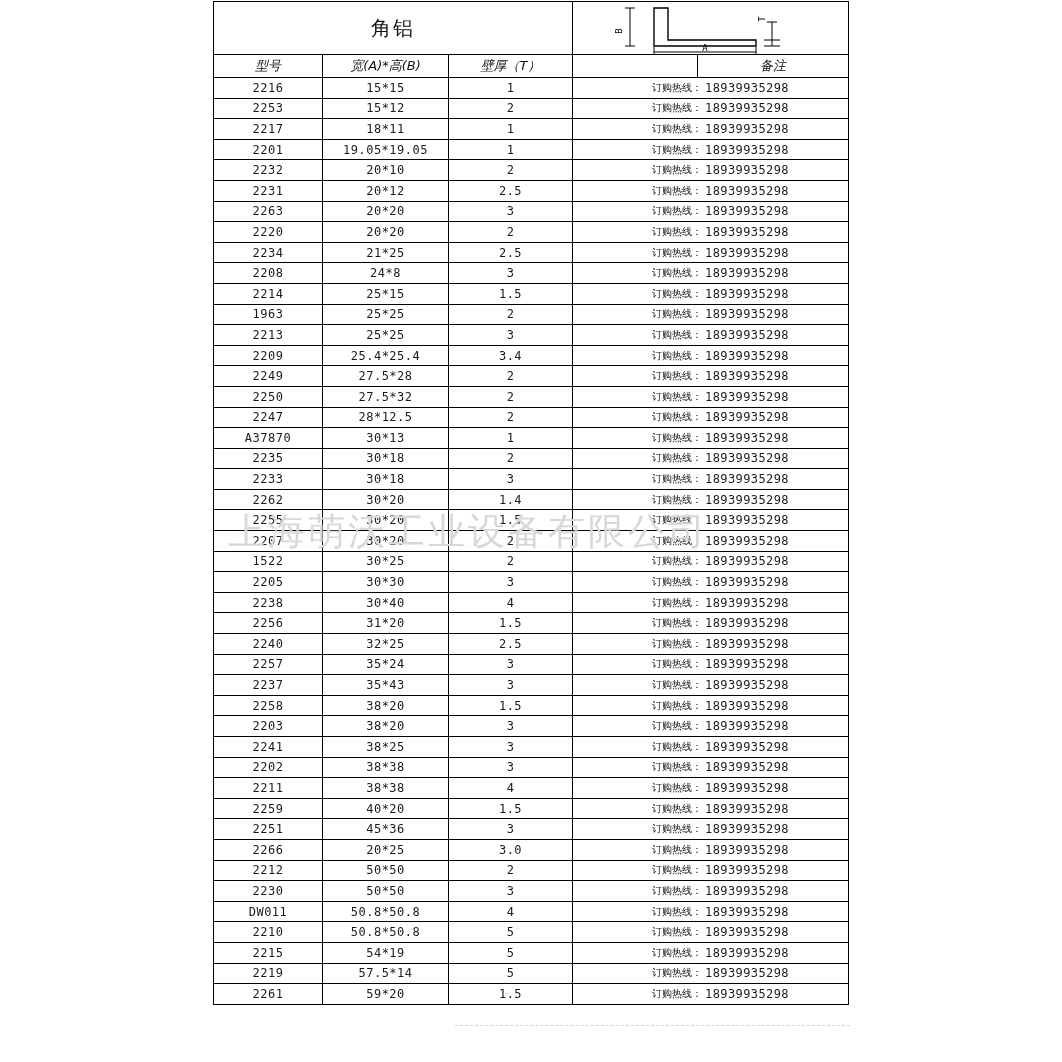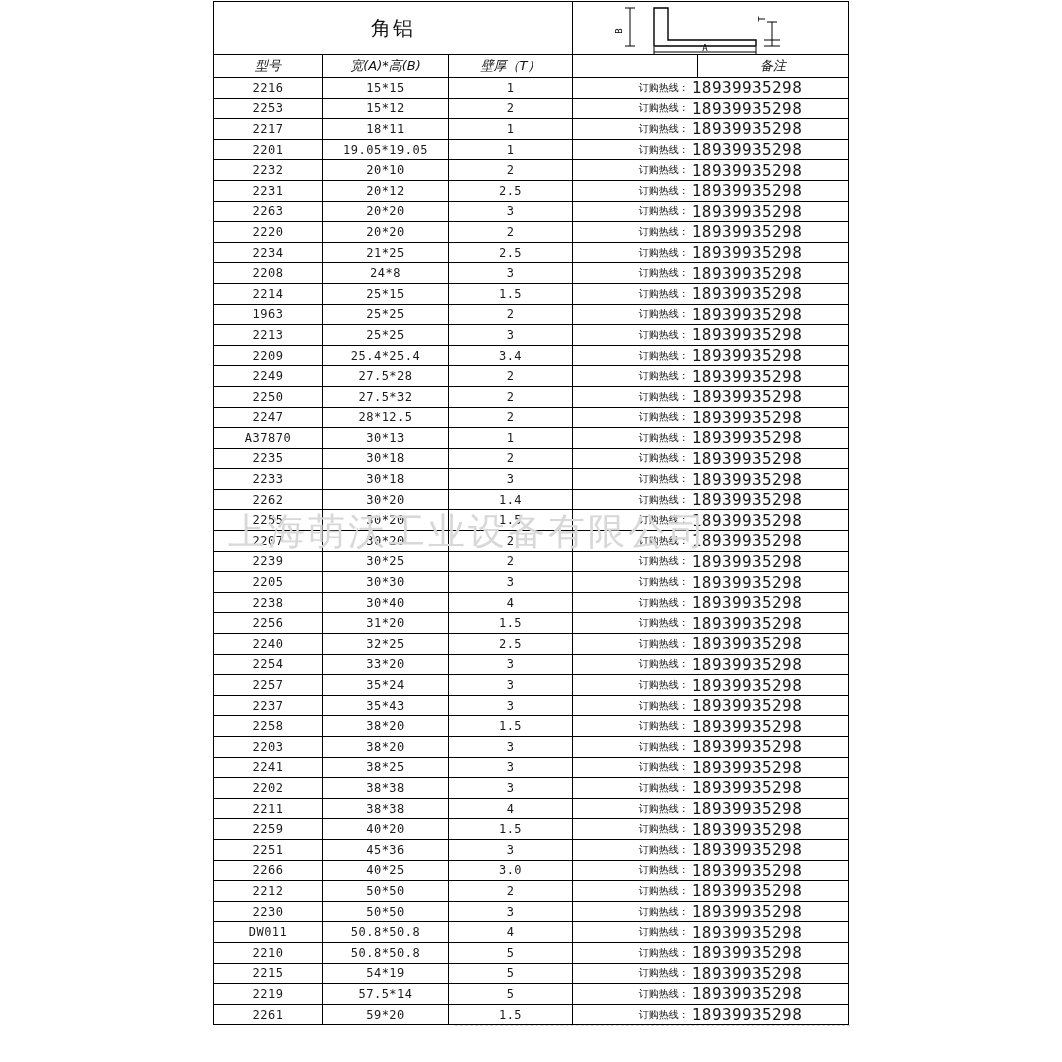--- a/index.html
+++ b/index.html
@@ -110,21 +110,21 @@
   td.note .note-label {
     font-family: "DejaVu Sans", "Liberation Sans", sans-serif;
     font-size: 10px;
     color: #111;
     letter-spacing: 0px;
     vertical-align: middle;
     margin-left: 20px;
   }
   td.note .note-phone {
     font-family: "DejaVu Sans Mono", "Liberation Mono", monospace;
-    font-size: 16px;
+    font-size: 12px;
     color: #1a1a1a;
     letter-spacing: 0.4px;
     vertical-align: middle;
     padding-left: 3px;
     margin-top: 37px;
   }
 </style>
 </head>
 <body>
 
@@ -309,21 +309,21 @@
           <td class="thk">1.5</td>
           <td class="note" colspan="2"><span class="note-label">订购热线：</span><span class="note-phone">18939935298</span></td>
         </tr>
         <tr>
           <td class="model">2207</td>
           <td class="size">30*20</td>
           <td class="thk">2</td>
           <td class="note" colspan="2"><span class="note-label">订购热线：</span><span class="note-phone">18939935298</span></td>
         </tr>
         <tr>
-          <td class="model">2239</td>
+          <td class="model">1522</td>
           <td class="size">30*25</td>
           <td class="thk">2</td>
           <td class="note" colspan="2"><span class="note-label">订购热线：</span><span class="note-phone">18939935298</span></td>
         </tr>
         <tr>
           <td class="model">2205</td>
           <td class="size">30*30</td>
           <td class="thk">3</td>
           <td class="note" colspan="2"><span class="note-label">订购热线：</span><span class="note-phone">18939935298</span></td>
         </tr>
@@ -339,26 +339,20 @@
           <td class="thk">1.5</td>
           <td class="note" colspan="2"><span class="note-label">订购热线：</span><span class="note-phone">18939935298</span></td>
         </tr>
         <tr>
           <td class="model">2240</td>
           <td class="size">32*25</td>
           <td class="thk">2.5</td>
           <td class="note" colspan="2"><span class="note-label">订购热线：</span><span class="note-phone">18939935298</span></td>
         </tr>
         <tr>
-          <td class="model">2254</td>
-          <td class="size">33*20</td>
-          <td class="thk">3</td>
-          <td class="note" colspan="2"><span class="note-label">订购热线：</span><span class="note-phone">18939935298</span></td>
-        </tr>
-        <tr>
           <td class="model">2257</td>
           <td class="size">35*24</td>
           <td class="thk">3</td>
           <td class="note" colspan="2"><span class="note-label">订购热线：</span><span class="note-phone">18939935298</span></td>
         </tr>
         <tr>
           <td class="model">2237</td>
           <td class="size">35*43</td>
           <td class="thk">3</td>
           <td class="note" colspan="2"><span class="note-label">订购热线：</span><span class="note-phone">18939935298</span></td>
@@ -400,21 +394,21 @@
           <td class="note" colspan="2"><span class="note-label">订购热线：</span><span class="note-phone">18939935298</span></td>
         </tr>
         <tr>
           <td class="model">2251</td>
           <td class="size">45*36</td>
           <td class="thk">3</td>
           <td class="note" colspan="2"><span class="note-label">订购热线：</span><span class="note-phone">18939935298</span></td>
         </tr>
         <tr>
           <td class="model">2266</td>
-          <td class="size">40*25</td>
+          <td class="size">20*25</td>
           <td class="thk">3.0</td>
           <td class="note" colspan="2"><span class="note-label">订购热线：</span><span class="note-phone">18939935298</span></td>
         </tr>
         <tr>
           <td class="model">2212</td>
           <td class="size">50*50</td>
           <td class="thk">2</td>
           <td class="note" colspan="2"><span class="note-label">订购热线：</span><span class="note-phone">18939935298</span></td>
         </tr>
         <tr>

